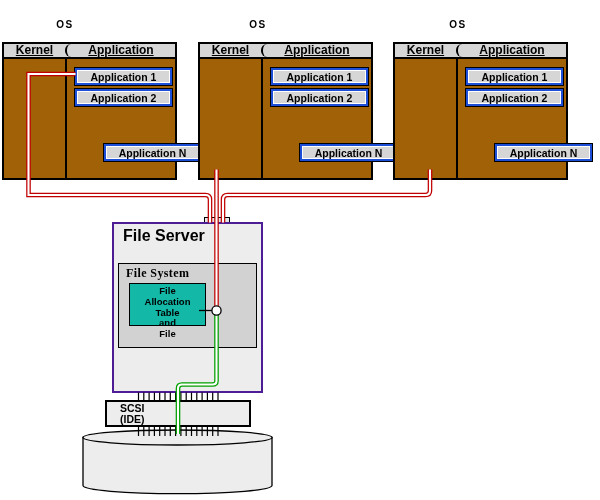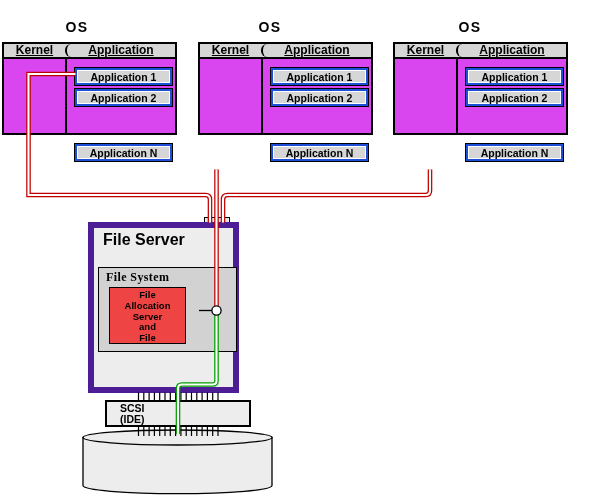--- a/index.html
+++ b/index.html
@@ -7,25 +7,25 @@
     position:relative; width:600px; height:500px; overflow:hidden;
     background:#fff;
     font-family:"Liberation Sans", sans-serif;
     font-weight:bold; color:#000;
   }
   #canvas * { box-sizing:border-box; }
 
   
   .os-title {
     position:absolute; top:19px; transform:translateX(-50%);
-    font-size:14px; letter-spacing:1.5px;margin-left:12px;
+    font-size:10px; letter-spacing:1.5px;
   }
   .osbox {
-    position:absolute; top:42px; width:175px; height:93px;
-    background:#d946ef; border:2px solid #000;
+    position:absolute; top:42px; width:175px; height:138px;
+    background:#a16207; border:2px solid #000;
   }
   .os-hdr {
     position:absolute; left:0; top:0; right:0; height:15px;
     background:#d6d6d6; border-bottom:2px solid #000; display:flex;
   }
   .k-cell {
     width:61px; text-align:center; font-size:12px; line-height:13px;
     text-decoration:underline;
   }
   .a-cell {
@@ -33,36 +33,36 @@
     text-decoration:underline; border-left:2px solid #000;border-radius:6px;
   }
   .os-div { position:absolute; left:61px; top:15px; bottom:0; width:2px; background:#000; }
   .appbtn {
     position:absolute; left:71px; width:97px; height:17px;
     background:#d6d6d6; border:2px solid #1d4ed8;
     box-shadow:0 0 0 1px #000, inset 0 0 0 1px #fff;
     display:flex; align-items:center; justify-content:center;
     font-size:10.5px; white-space:nowrap;
   }
-  .app1 { top:24px; } .app2 { top:45px; } .appN { top:100px; }
+  .app1 { top:24px; } .app2 { top:45px; } .appN { top:100px;margin-left:29px; }
 
   
   .fileserver {
-    position:absolute; left:88px; top:222px; width:151px; height:171px;
-    background:#ededed; border:6px solid #4c1d95;
+    position:absolute; left:112px; top:222px; width:151px; height:171px;
+    background:#ededed; border:2px solid #4c1d95;
   }
   .fs-title { position:absolute; left:9px; top:3px; font-size:16px; }
   .filesystem {
     position:absolute; left:4px; top:39px; width:139px; height:85px;
     background:#d2d2d2; border:1.5px solid #000;
   }
   .fsys-title { position:absolute; left:7px; top:2px; font-size:12px; letter-spacing:0.4px;font-family:Liberation Serif, serif; }
   .fatbox {
-    position:absolute; left:10px; top:19px; width:77px; height:57px;
-    background:#ef4444; border:1.5px solid #000;
+    position:absolute; left:10px; top:19px; width:77px; height:43px;
+    background:#14b8a6; border:1.5px solid #000;
     font-size:9.5px; line-height:10.8px; text-align:center; padding-top:2px;
   }
   .connector {
     position:absolute; left:204px; top:217px; width:26px; height:6px;
     background:#e6e6e6; border:1px solid #000;
   }
 
   
   .scsibox {
     position:absolute; left:105px; top:400px; width:146px; height:27px;
@@ -120,21 +120,21 @@
 
   <div class="connector"></div>
 
   <div class="fileserver">
     <div class="fs-title">File Server</div>
     <div class="filesystem">
       <div class="fsys-title">File System</div>
       <div class="fatbox">
         <div>File</div>
         <div>Allocation</div>
-        <div>Server</div>
+        <div>Table</div>
         <div>and</div>
         <div>File</div>
       </div>
     </div>
   </div>
 
   <div class="scsibox">
     <div class="scsi-text">
       <div>SCSI</div>
       <div>(IDE)</div>

